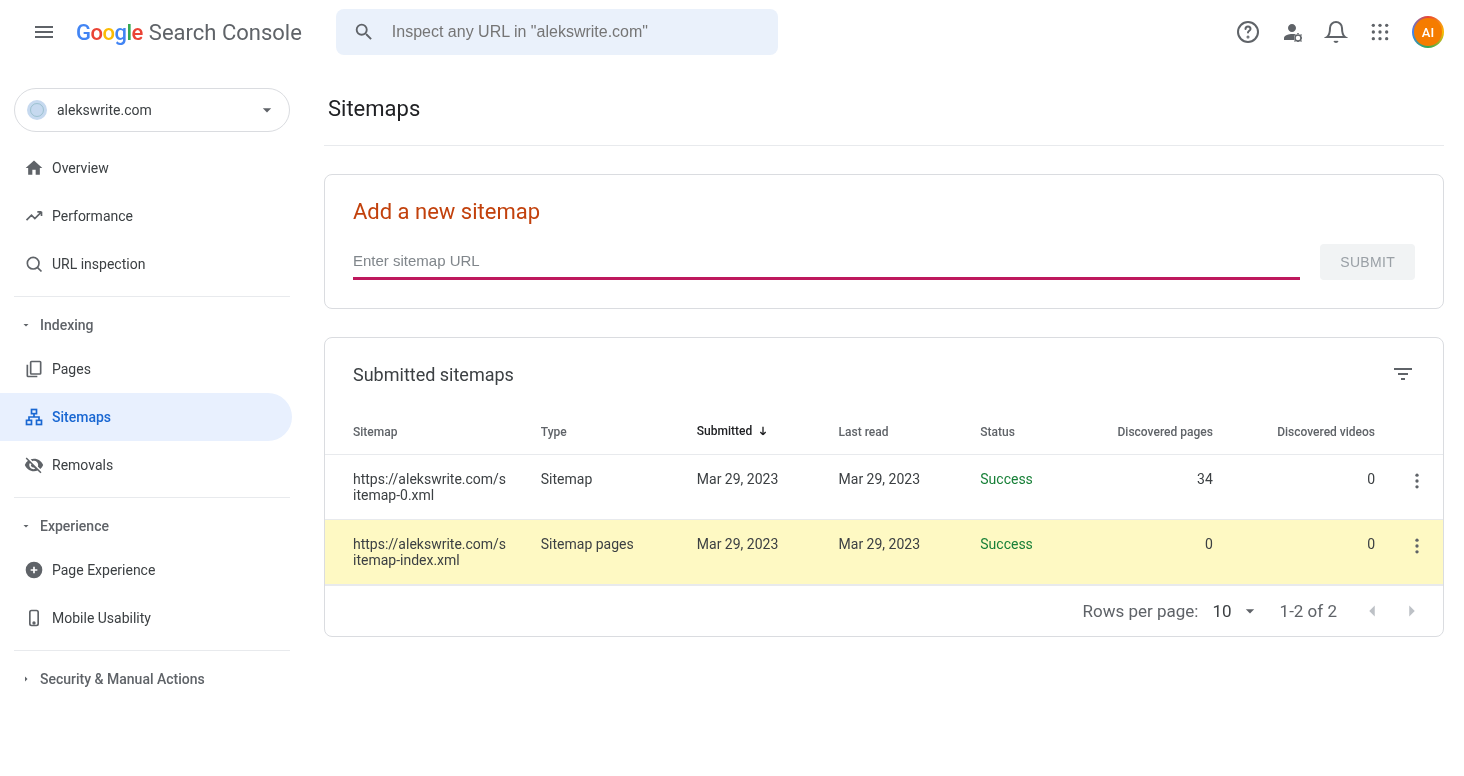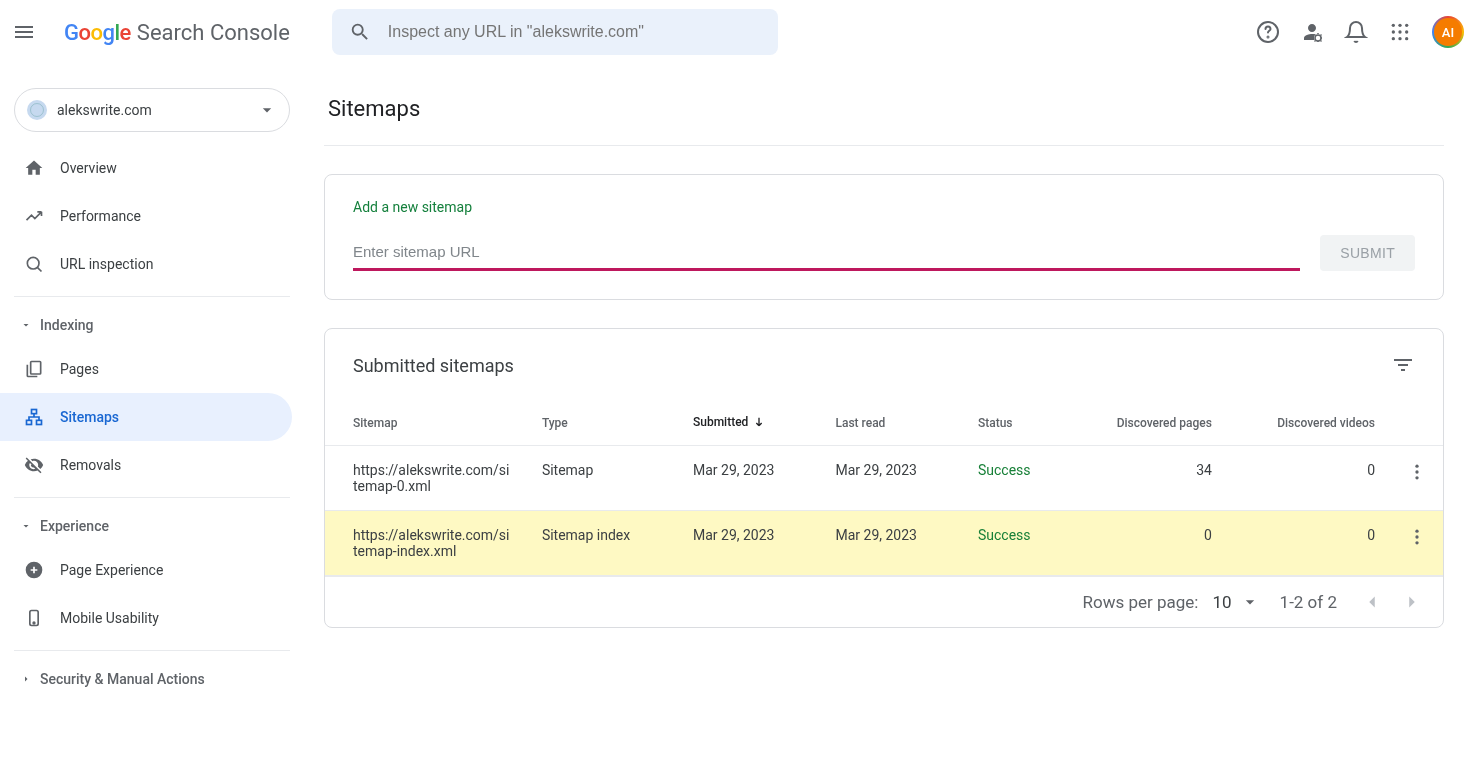--- a/index.html
+++ b/index.html
@@ -9,22 +9,22 @@
       color: #202124;
       overflow: hidden;
     }
     .app { display: flex; flex-direction: column; height: 100vh; }
     
     
     .header {
       display: flex;
       align-items: center;
       height: 64px;
-      padding: 0 0;
-      gap: 12px;
+      padding: 0 20px;
+      gap: 4px;
     }
     .menu-btn {
       width: 48px; height: 48px;
       display: flex; align-items: center; justify-content: center;
       border-radius: 50%; cursor: pointer;
     }
     .logo-wrap {
       display: flex; align-items: center; gap: 6px;
       margin-left: 4px; margin-right: 30px;
     }
@@ -69,41 +69,41 @@
       margin: 8px 14px 12px 14px; height: 44px;
       border: 1px solid #dadce0; border-radius: 22px;
       display: flex; align-items: center; padding: 0 12px; gap: 10px;
       cursor: pointer;
     }
     .globe { width: 20px; height: 20px; border-radius: 50%; background:#c6d9ef; position:relative;}
     .globe::after{content:"";position:absolute;inset:3px;border-radius:50%;border:1px solid #5f9ea0;opacity:.4;}
     .property-name { flex: 1; font-size: 14px; color: #3c4043; }
     .nav-item {
       display: flex; align-items: center; height: 48px;
-      padding: 0 24px 0 24px; gap: 16px; cursor: pointer;
+      padding: 0 24px 0 24px; gap: 8px; cursor: pointer;
       border-radius: 0 24px 24px 0; margin-right: 12px;
       font-size: 14px; color: #3c4043;
     }
     .nav-item.active { background: #e8f0fe; color: #1967d2; font-weight: 500; }
     .nav-item .nav-icon { width: 20px; display:flex; }
     .nav-section {
       display: flex; align-items: center; height: 40px;
       padding: 0 24px 0 20px; gap: 8px; cursor: pointer;
       font-size: 14px; color: #5f6368; font-weight: 500;
     }
     .divider { height: 1px; background: #e8eaed; margin: 8px 14px 8px 14px; }
     
     
     .main { flex: 1; padding: 24px 20px; overflow-y: auto; background:#fff;}
     .page-title { font-size: 22px; color: #202124; font-weight: 400; padding: 8px 4px 24px 4px; border-bottom: 1px solid #e8eaed; }
     .card {
       background: #fff; border: 1px solid #dadce0; border-radius: 8px;
       margin-top: 28px; overflow: hidden;
     }
-    .card-title { font-size: 14px; color: #15803d; padding: 24px 28px 20px 28px; }
+    .card-title { font-size: 22px; color: #c2410c; padding: 24px 28px 20px 28px; }
     .card-title-row { display:flex; align-items:center; justify-content:space-between; padding: 16px 20px 16px 28px;}
     .card-title-row .ct { font-size: 18px; color: #3c4043; }
     .add-row { display: flex; align-items: flex-end; padding: 0 28px 28px 28px; gap: 20px; }
     .sitemap-input {
       flex: 1; border: none; border-bottom: 3px solid #be185d;
       outline: none; font-size: 15px; padding: 8px 0; color: #3c4043;
     }
     .sitemap-input::placeholder { color: #80868b; }
     .submit-btn {
       background: #f1f3f4; color: #9aa0a6; border: none;
@@ -359,21 +359,21 @@
               <td class="actions-cell"><span class="more-icon">
                     <svg width="20" height="20" viewBox="0 0 24 24" fill="#5f6368">
                       <circle cx="12" cy="5" r="2"></circle>
                       <circle cx="12" cy="12" r="2"></circle>
                       <circle cx="12" cy="19" r="2"></circle>
                     </svg>
                   </span></td>
             </tr>
             <tr class="hovered">
               <td class="td-first">https://alekswrite.com/sitemap-index.xml</td>
-              <td>Sitemap index</td>
+              <td>Sitemap pages</td>
               <td>Mar 29, 2023</td>
               <td>Mar 29, 2023</td>
               <td class="status-success">Success</td>
               <td class="num">0</td>
               <td class="num">0</td>
               <td class="actions-cell"><span class="more-icon">
                     <svg width="20" height="20" viewBox="0 0 24 24" fill="#5f6368">
                       <circle cx="12" cy="5" r="2"></circle>
                       <circle cx="12" cy="12" r="2"></circle>
                       <circle cx="12" cy="19" r="2"></circle>

